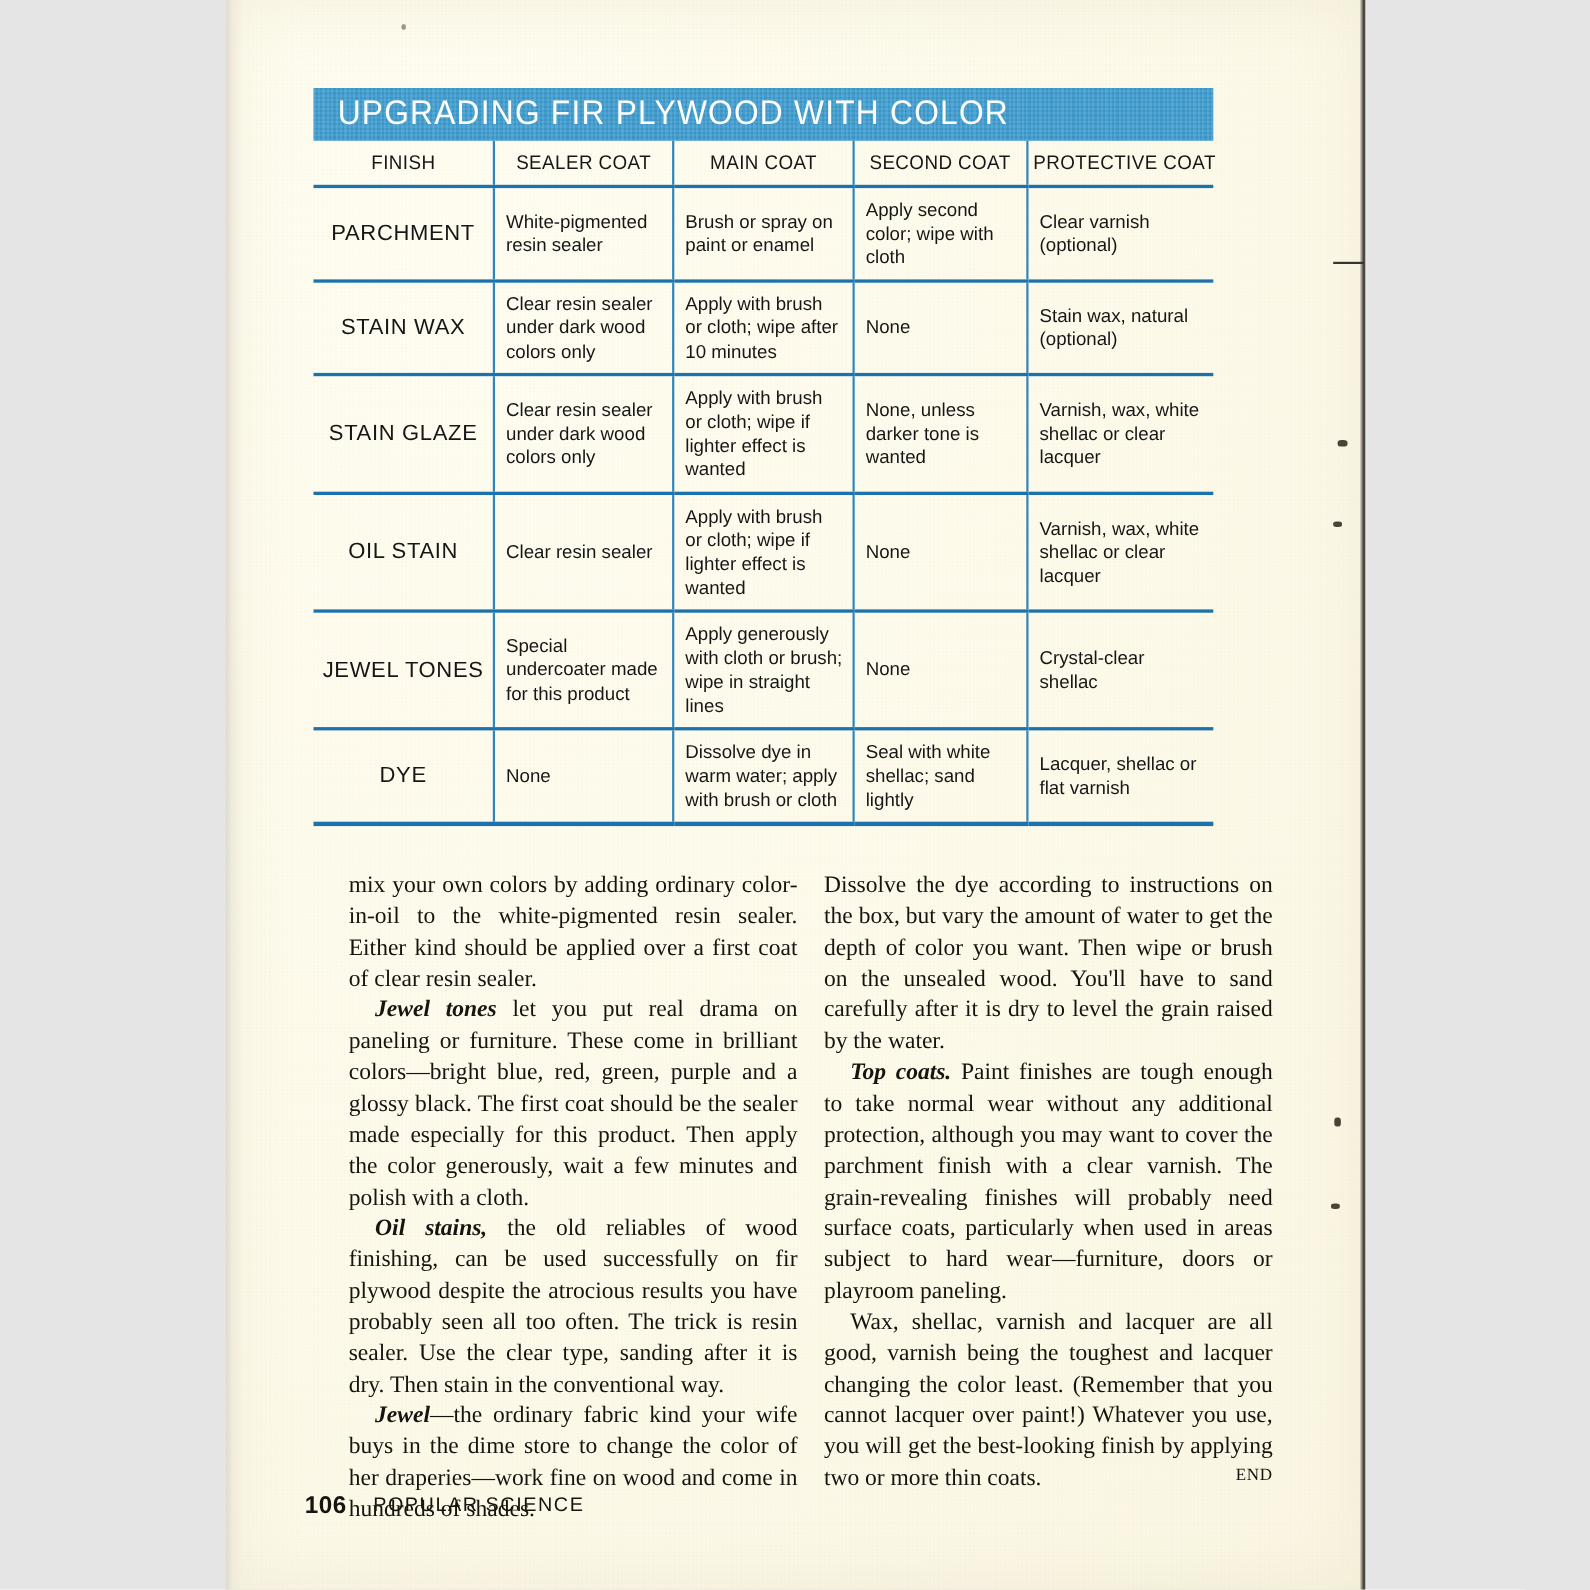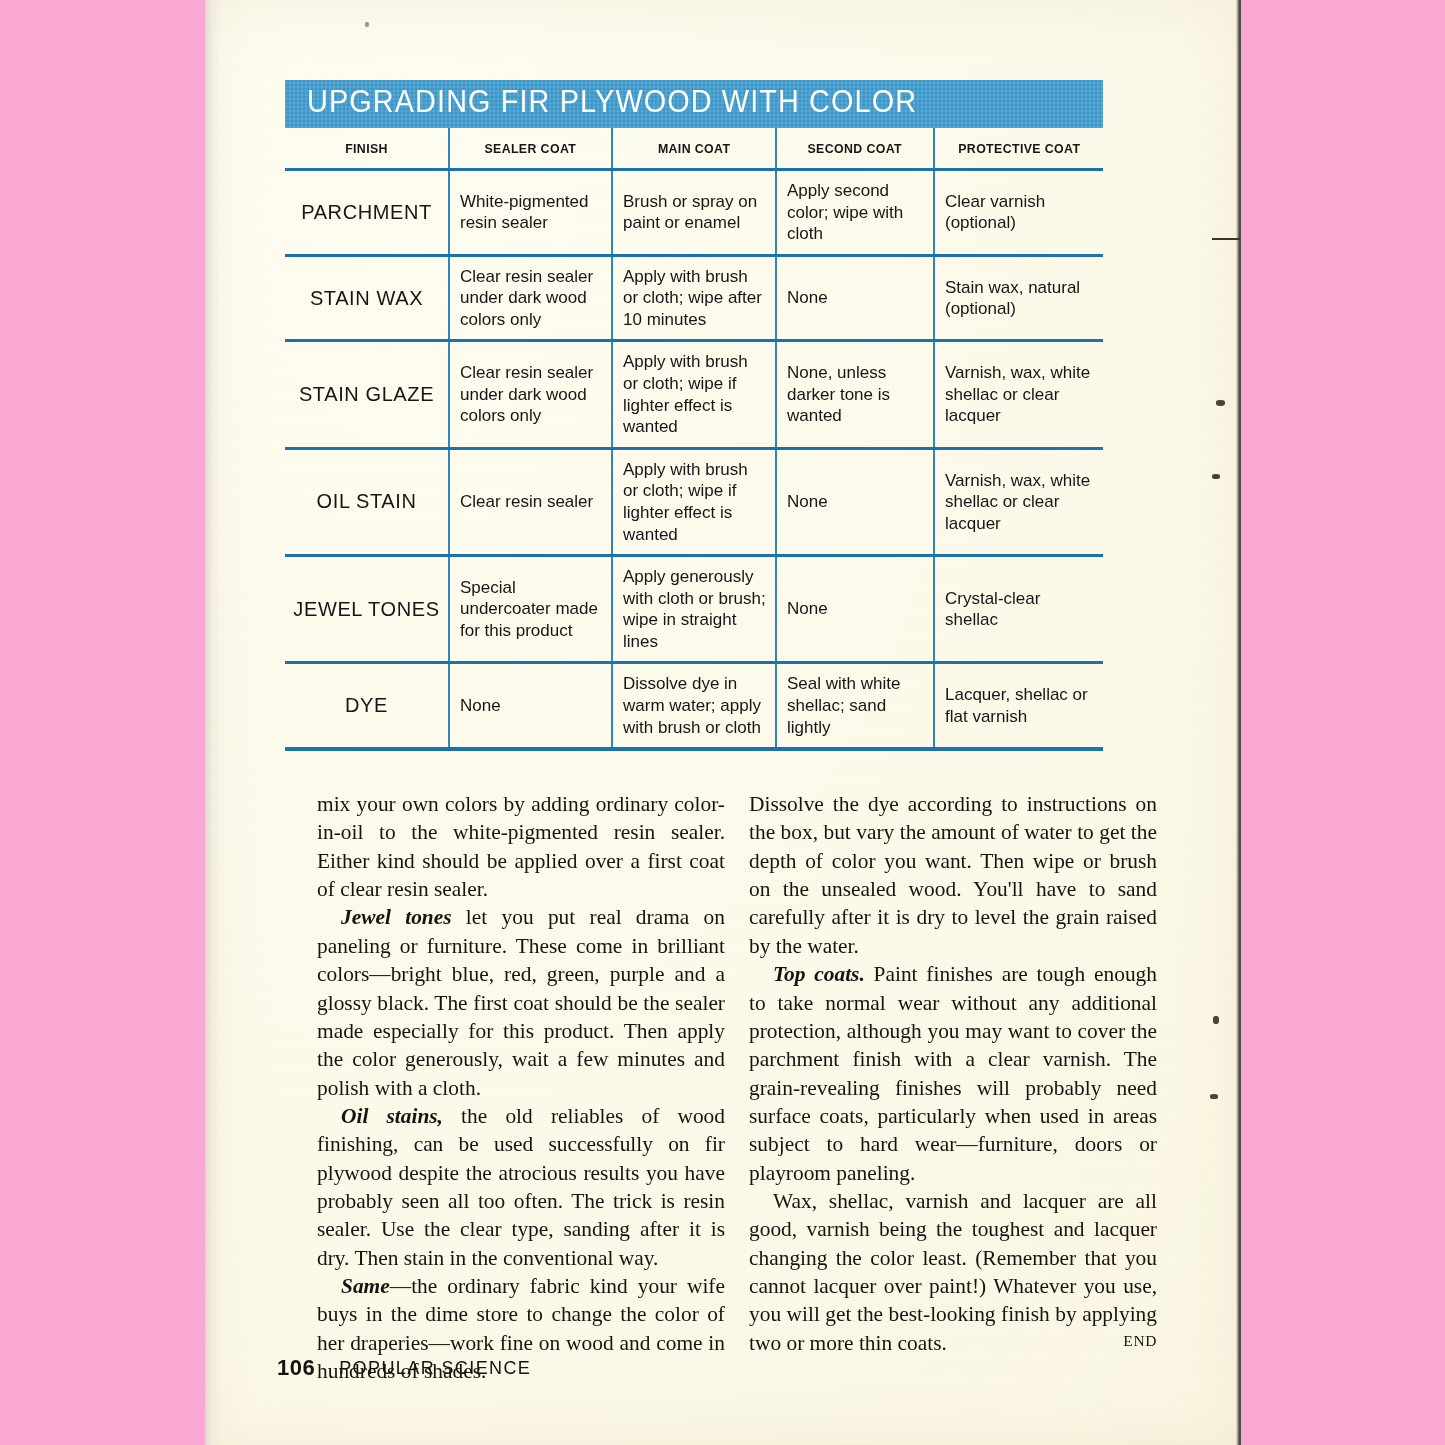--- a/index.html
+++ b/index.html
@@ -12,21 +12,21 @@
     height: 1445px;
     overflow: hidden;
     font-family: "Liberation Serif", serif;
   }
 
   
   #scan {
     position: absolute;
     left: 0; top: 0;
     width: 1445px; height: 1445px;
-    background: #f9a8d4;
+    background: #e5e5e5;
   }
 
   
   #page {
     position: absolute;
     left: 205px;
     top: 0px;
     width: 1036px;
     height: 1445px;
     background:
@@ -121,22 +121,22 @@
   table.spec th, table.spec td {
     border-left: 2px solid #2f86bd;
     border-bottom: 3px solid #1c72ad;
     vertical-align: middle;
     padding: 0;
   }
   table.spec th:first-child, table.spec td:first-child { border-left: none; }
 
   table.spec thead th {
     height: 40px;
-    font-size: 13px;
-    font-weight: 700;
+    font-size: 18px;
+    font-weight: 400;
     letter-spacing: .4px;
     text-align: center;
     border-bottom: 3px solid #1c72ad;
     white-space: nowrap;
   }
   table.spec thead th .hd { display: inline-block; transform: scaleX(.95); }
 
   table.spec tbody td { padding: 9px 9px 9px 10px; }
   table.spec tbody td.rowlabel {
     text-align: center;
@@ -282,21 +282,21 @@
         </tbody>
       </table>
     </div>
 
     <div id="body-cols">
 
       <div class="col">
         <p><span>mix your own colors by adding ordinary color-in-oil to the white-pigmented resin sealer. Either kind should be applied over a first coat of clear resin sealer.</span></p>
         <p class="indent"><b class="lead">Jewel tones</b><span> let you put real drama on paneling or furniture. These come in brilliant colors—bright blue, red, green, purple and a glossy black. The first coat should be the sealer made especially for this product. Then apply the color generously, wait a few minutes and polish with a cloth.</span></p>
         <p class="indent"><b class="lead">Oil stains,</b><span> the old reliables of wood finishing, can be used successfully on fir plywood despite the atrocious results you have probably seen all too often. The trick is resin sealer. Use the clear type, sanding after it is dry. Then stain in the conventional way.</span></p>
-        <p class="indent"><b class="lead">Same</b><span>—the ordinary fabric kind your wife buys in the dime store to change the color of her draperies—work fine on wood and come in hundreds of shades.</span></p>
+        <p class="indent"><b class="lead">Jewel</b><span>—the ordinary fabric kind your wife buys in the dime store to change the color of her draperies—work fine on wood and come in hundreds of shades.</span></p>
       </div>
 
       <div class="col">
         <p><span>Dissolve the dye according to instructions on the box, but vary the amount of water to get the depth of color you want. Then wipe or brush on the unsealed wood. You'll have to sand carefully after it is dry to level the grain raised by the water.</span></p>
         <p class="indent"><b class="lead">Top coats.</b><span> Paint finishes are tough enough to take normal wear without any additional protection, although you may want to cover the parchment finish with a clear varnish. The grain-revealing finishes will probably need surface coats, particularly when used in areas subject to hard wear—furniture, doors or playroom paneling.</span></p>
         <p class="indent"><span>Wax, shellac, varnish and lacquer are all good, varnish being the toughest and lacquer changing the color least. (Remember that you cannot lacquer over paint!) Whatever you use, you will get the best-looking finish by applying two or more thin coats.</span></p>
         <div class="endmark">END</div>
       </div>
 
     </div>

